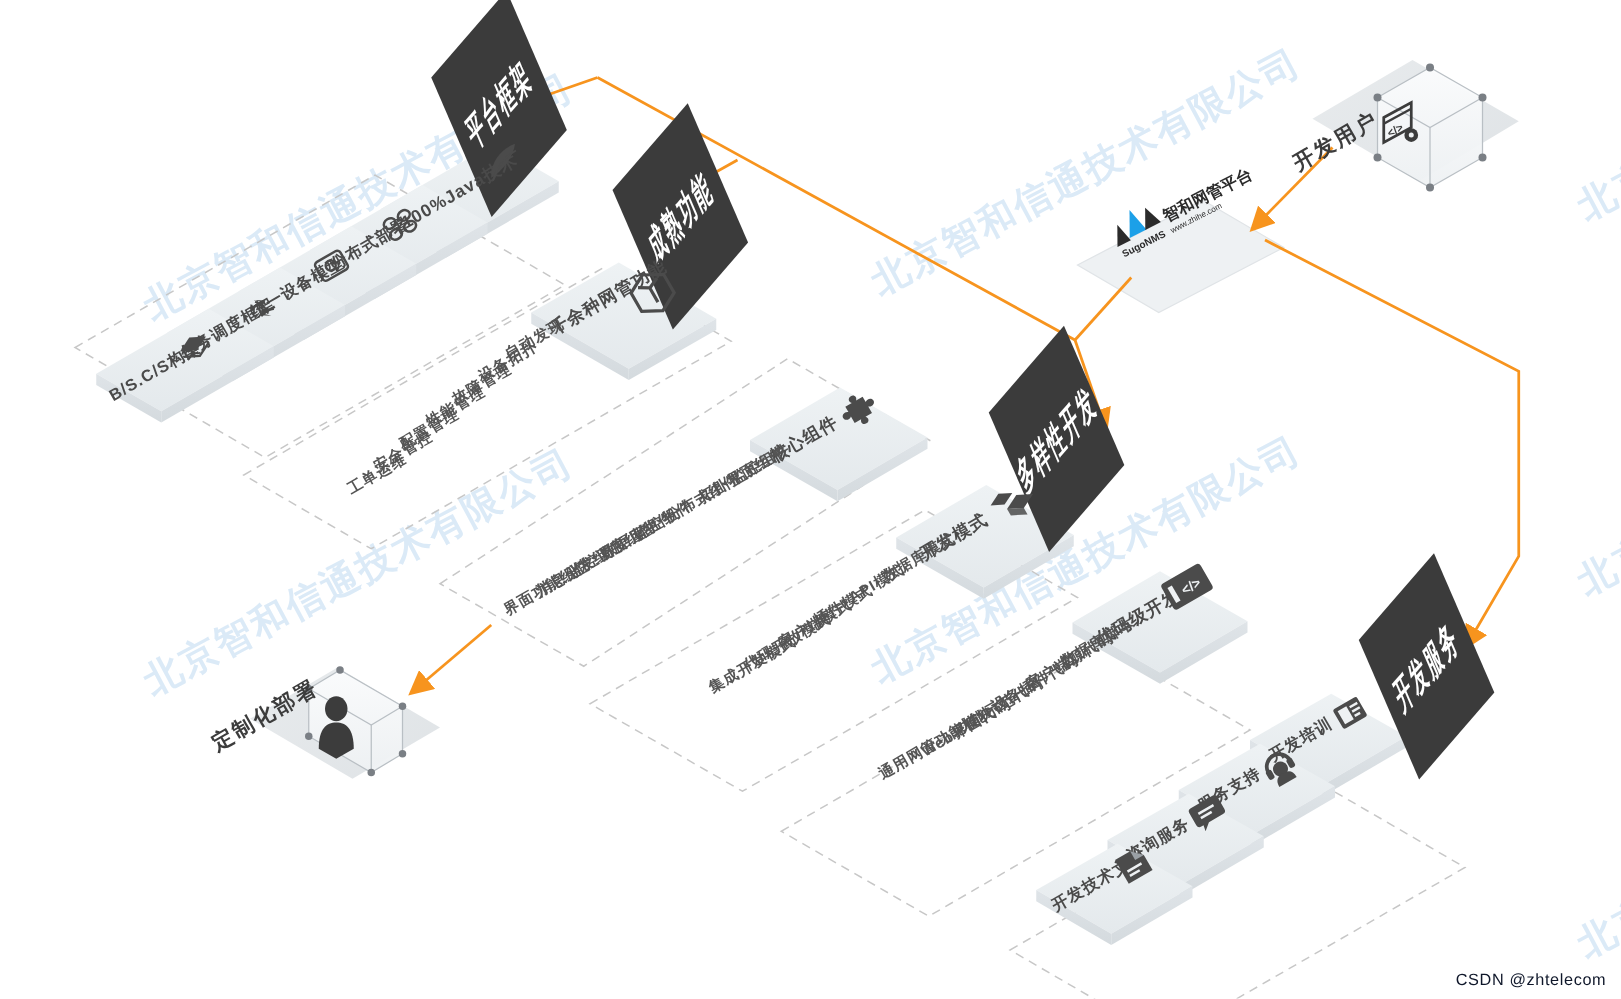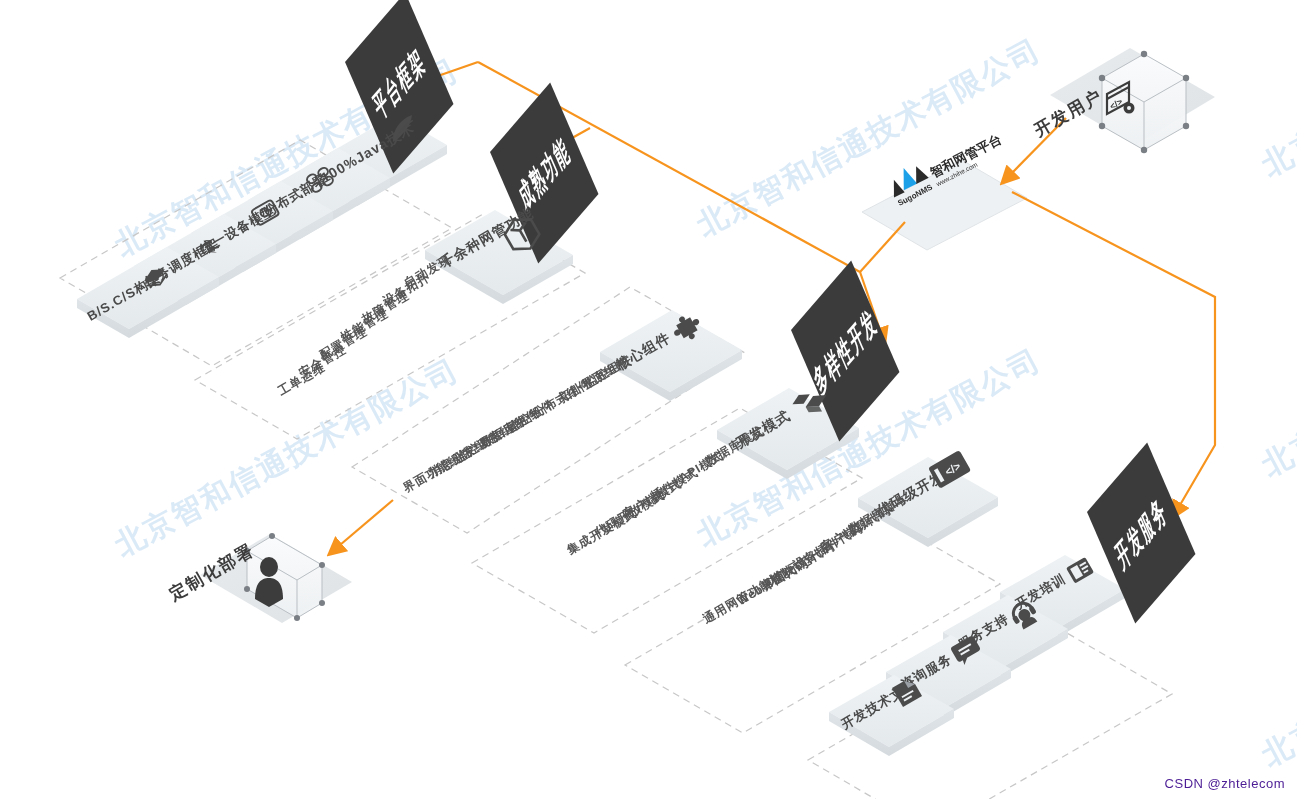--- a/index.html
+++ b/index.html
@@ -10,21 +10,21 @@
   }
   #stage{position:absolute;left:0;top:0;width:1297px;height:799px;}
   svg.layer{position:absolute;left:0;top:0;width:1297px;height:799px;}
   .wm{
     position:absolute;color:#dbeaf7;font-size:30px;font-weight:700;
     letter-spacing:2px;white-space:nowrap;
     transform-origin:0 0;pointer-events:none;
     font-family:"Liberation Sans","DejaVu Sans",sans-serif;
   }
   .credit{
-    position:absolute;right:12px;bottom:8px;color:#4c1d95;font-size:13px;
+    position:absolute;right:12px;bottom:8px;color:#0f172a;font-size:13px;
     letter-spacing:.5px;
   }
   
   .band{
     position:absolute;background:#3b3b3b;color:#ffffff;
     font-size:20px;font-weight:700;letter-spacing:3px;white-space:nowrap;
     display:flex;align-items:center;justify-content:center;
     transform-origin:0 0;
   }
   .iso-text{

